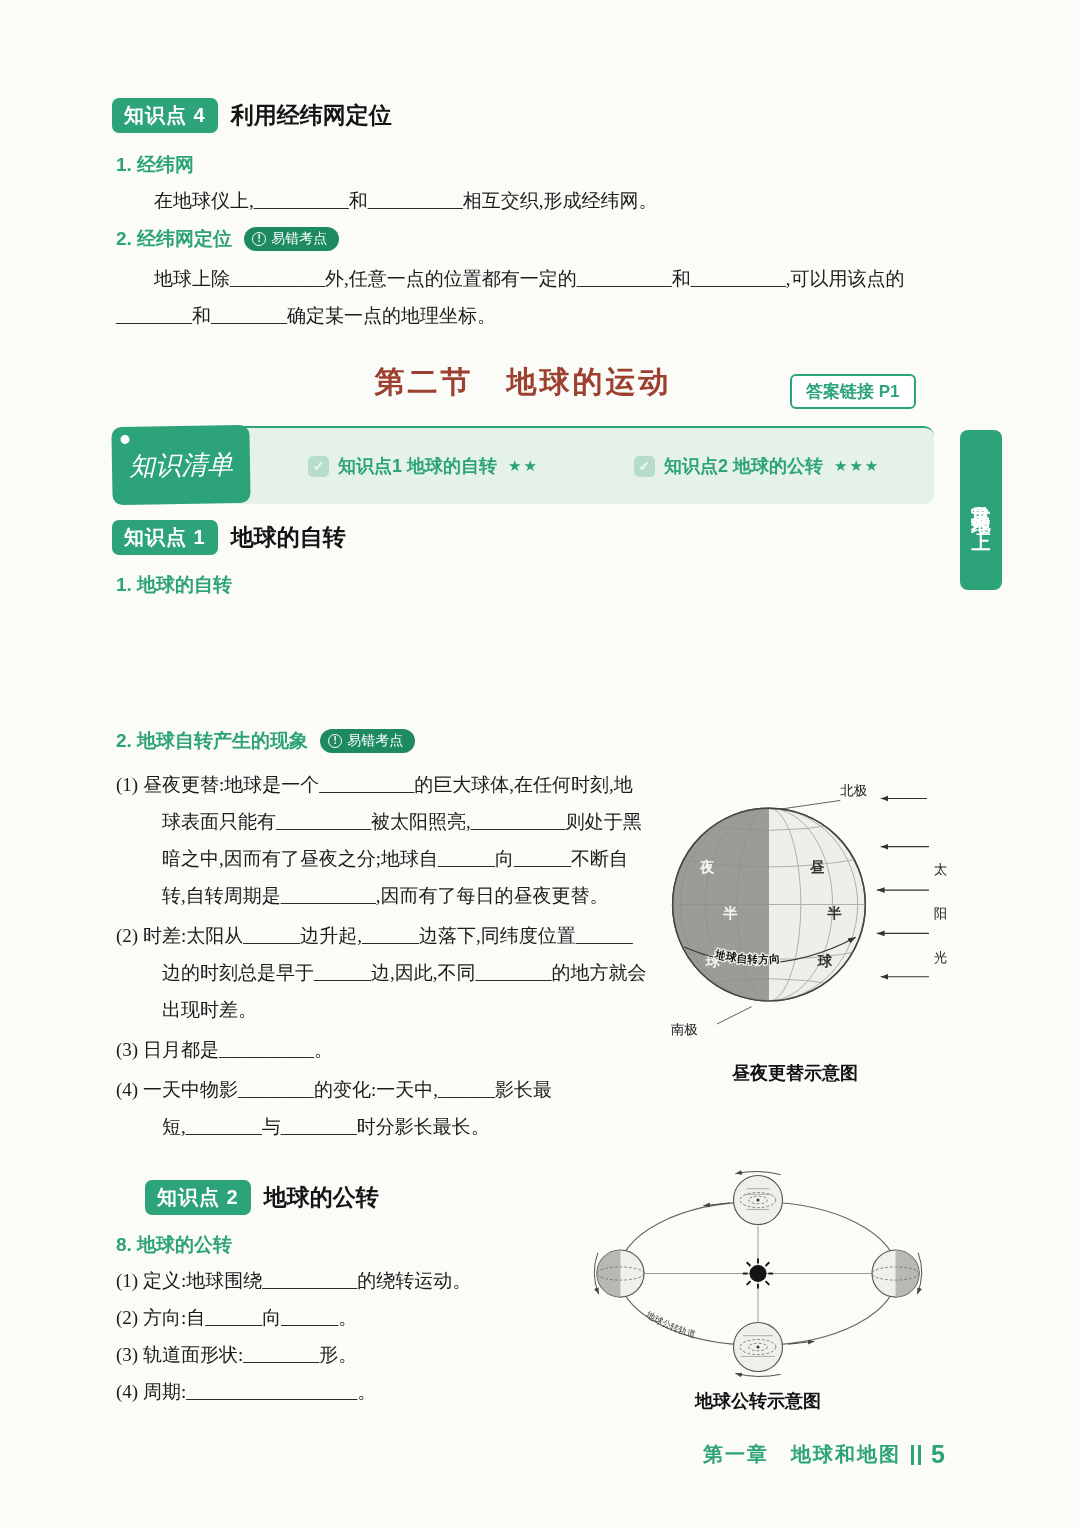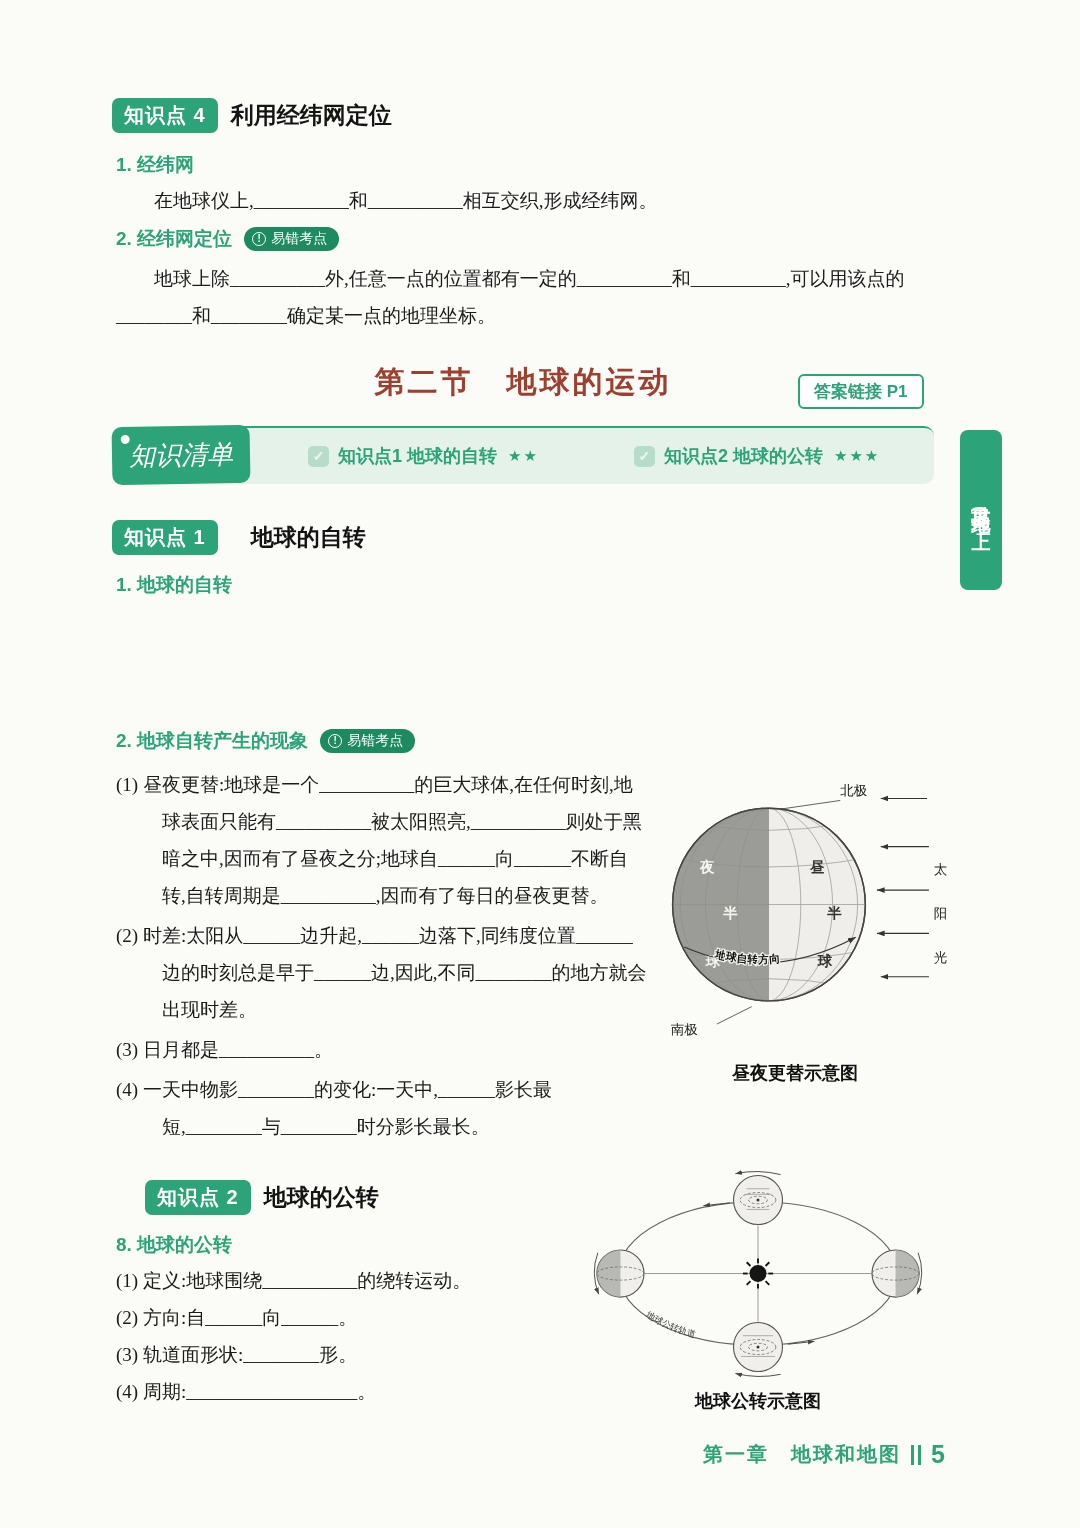--- a/index.html
+++ b/index.html
@@ -20,23 +20,23 @@
               padding:3px 12px 3px 8px; border-radius:13px; margin-left:12px; }
   .yc-icon { display:inline-block; width:14px; height:14px; border:1.5px solid #fff; border-radius:50%;
              font-size:10px; line-height:11px; text-align:center; font-weight:bold; }
 
   .body-text { font-size:19px; line-height:37px; color:var(--ink); }
   .indent { text-indent:2em; }
 
   .section-title { font-family:"Liberation Sans",sans-serif; font-weight:bold; font-size:30px;
                    color:var(--red); letter-spacing:3px; text-align:center; }
   .answer-link { display:inline-block; border:2px solid var(--g); color:var(--g); border-radius:6px;
-                 padding:4px 14px; font-family:"Liberation Sans",sans-serif; font-weight:bold; font-size:17px; background:#fff;margin-left:8px; }
-
-  .banner { display:flex; align-items:stretch; height:58px;justify-content:flex-end; }
+                 padding:4px 14px; font-family:"Liberation Sans",sans-serif; font-weight:bold; font-size:17px; background:#fff; }
+
+  .banner { display:flex; align-items:stretch; height:78px;justify-content:flex-end; }
   .banner-label { width:138px; background:var(--g); border-radius:10px; color:#fff; font-size:26px;
                   display:flex; align-items:center; justify-content:center; font-style:italic;
                   position:relative; z-index:2; transform:rotate(-1deg); }
   .banner-dot { position:absolute; width:9px; height:9px; border-radius:50%; background:#fff; left:9px; top:8px; }
   .banner-body { flex:1; background:var(--glight); margin-left:-12px; border-radius:0 10px 10px 0;
                  border-top:2.5px solid var(--g); display:flex; align-items:center; gap:95px; padding-left:70px; }
   .banner-item { display:flex; align-items:center; gap:9px; }
   .chk { width:21px; height:21px; border-radius:5px; background:#b7ddca; color:#eef8f2;
          font-size:14px; line-height:21px; text-align:center; font-weight:bold; }
   .banner-item-label { font-family:"Liberation Sans",sans-serif; font-weight:bold; font-size:18px; color:var(--g); }
@@ -107,21 +107,21 @@
         <span class="stars">★★</span>
       </div>
       <div class="banner-item">
         <span class="chk">✓</span>
         <span class="banner-item-label">知识点2 地球的公转</span>
         <span class="stars">★★★</span>
       </div>
     </div>
   </div>
 
-  <div class="abs kp-header" style="left:112px; top:520px;gap:20px;">
+  <div class="abs kp-header" style="left:112px; top:520px;">
     <span class="kp-badge">知识点 1</span>
     <span class="kp-title">地球的自转</span>
   </div>
   <div class="abs sub-heading" style="left:116px; top:572px;">1. 地球的自转</div>
   <div class="abs sub-heading" style="left:116px; top:728px;">
     <span>2. 地球自转产生的现象</span>
     <span class="yc-badge">
       <span class="yc-icon">!</span>
       <span>易错考点</span>
     </span>

